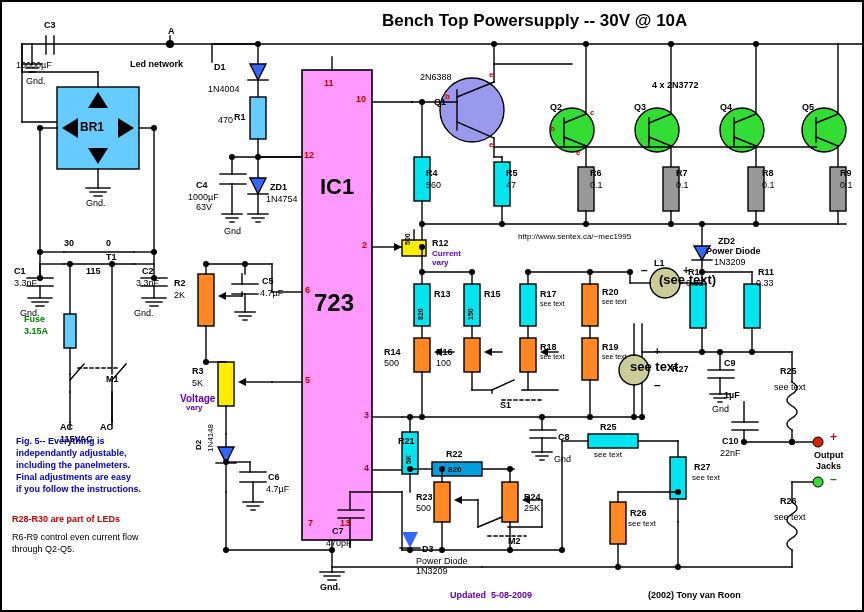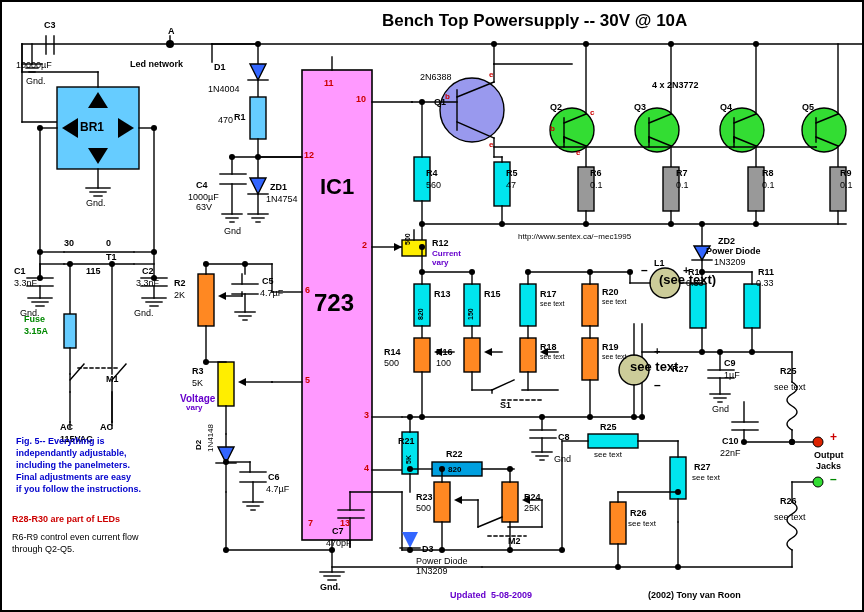--- a/index.html
+++ b/index.html
@@ -605,21 +605,21 @@
 <div class="lbl bold" style="left:652px;top:378px;font-size:12px;">–</div>
 <div class="lbl bold" style="left:670px;top:362px;">R27</div>
 <div class="lbl bold" style="left:628px;top:360px;font-size:13px;">see text</div>
 
 <div class="lbl bold" style="left:778px;top:364px;">R25</div>
 <div class="lbl" style="left:772px;top:380px;">see text</div>
 <div class="lbl bold" style="left:778px;top:494px;">R26</div>
 <div class="lbl" style="left:772px;top:510px;">see text</div>
 
 <div class="lbl bold" style="left:722px;top:356px;">C9</div>
-<div class="lbl" style="left:722px;top:368px;">1µF</div>
+<div class="lbl" style="left:722px;top:388px;font-weight:bold;">1µF</div>
 <div class="lbl" style="left:710px;top:402px;">Gnd</div>
 <div class="lbl bold" style="left:720px;top:434px;">C10</div>
 <div class="lbl" style="left:718px;top:446px;">22nF</div>
 
 <div class="lbl bold" style="left:828px;top:430px;font-size:12px;color:#cc0000;">+</div>
 <div class="lbl bold" style="left:828px;top:472px;font-size:12px;color:#008800;">–</div>
 <div class="lbl bold" style="left:812px;top:448px;">Output</div>
 <div class="lbl bold" style="left:814px;top:459px;">Jacks</div>
 
 <div class="lbl bold" style="left:396px;top:434px;">R21</div>

